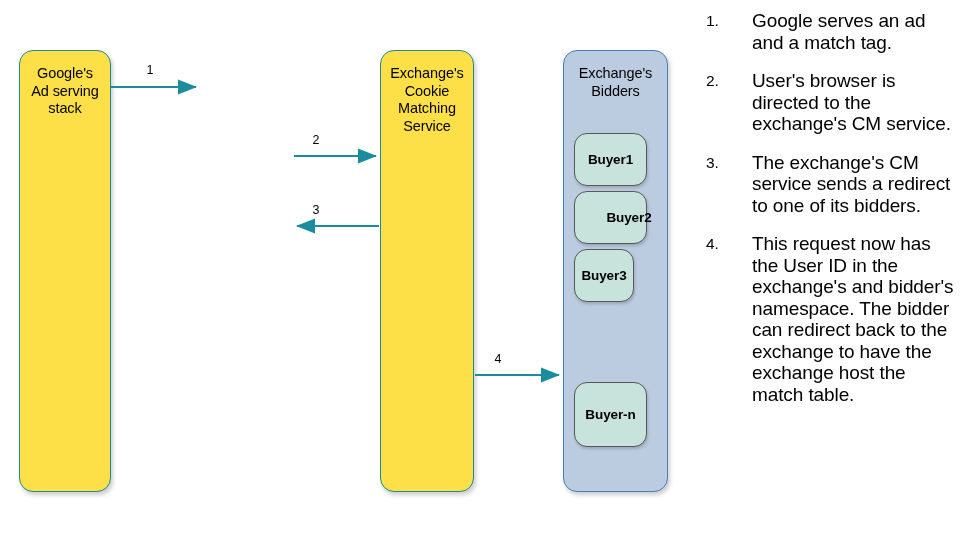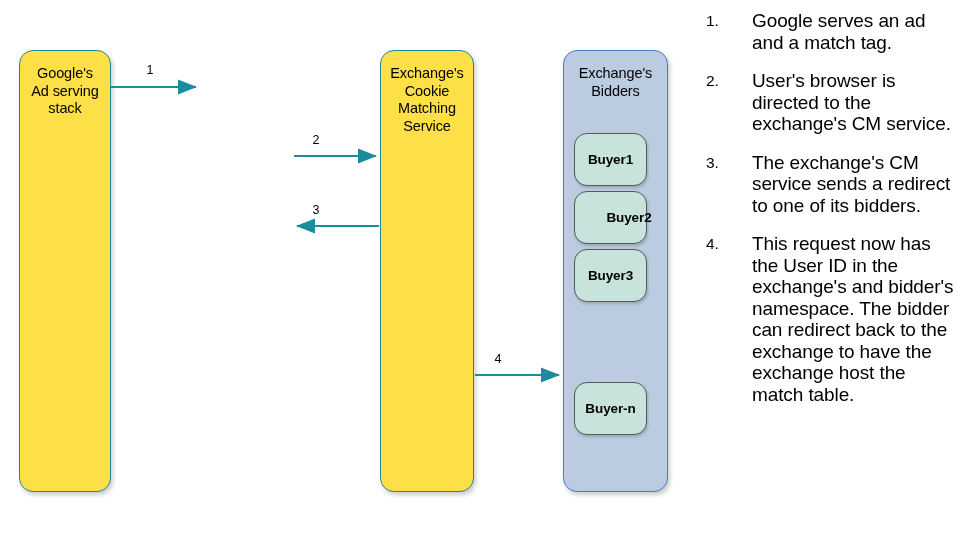--- a/index.html
+++ b/index.html
@@ -131,24 +131,24 @@
   <div class="col-box blue" style="left:563px; top:50px; width:105px; height:442px;">
     <div class="col-title">Exchange's<br>Bidders</div>
   </div>
 
   <div class="buyer-box" style="left:574px; top:133px; width:73px; height:53px;">
     <span class="buyer-label">Buyer1</span>
   </div>
   <div class="buyer-box" style="left:574px; top:191px; width:73px; height:53px;padding-left:37px;">
     <span class="buyer-label">Buyer2</span>
   </div>
-  <div class="buyer-box" style="left:574px; top:249px; width:73px; height:53px;justify-content:center;">
+  <div class="buyer-box" style="left:574px; top:249px; width:60px; height:53px;justify-content:center;">
     <span class="buyer-label">Buyer3</span>
   </div>
-  <div class="buyer-box" style="left:574px; top:382px; width:73px; height:53px;">
+  <div class="buyer-box" style="left:574px; top:382px; width:73px; height:65px;">
     <span class="buyer-label">Buyer-n</span>
   </div>
 
   <svg class="arrow-svg" viewBox="0 0 960 540" xmlns="http://www.w3.org/2000/svg">
     <defs>
       <marker id="ah-right" markerWidth="9" markerHeight="7" refX="8.4" refY="3.5" orient="auto" markerUnits="strokeWidth">
         <path d="M0,0 L9,3.5 L0,7 Z" fill="#1b8c9e"></path>
       </marker>
       <marker id="ah-left" markerWidth="9" markerHeight="7" refX="8.4" refY="3.5" orient="auto" markerUnits="strokeWidth">
         <path d="M0,0 L9,3.5 L0,7 Z" fill="#1b8c9e"></path>

